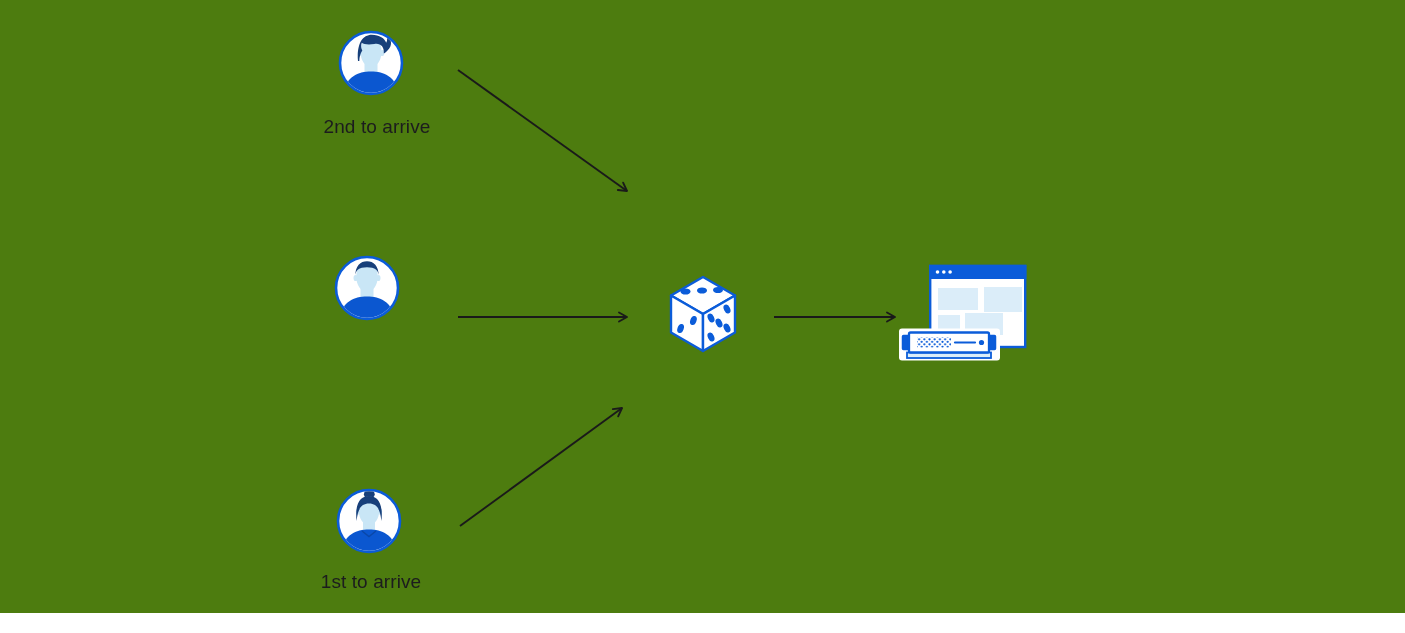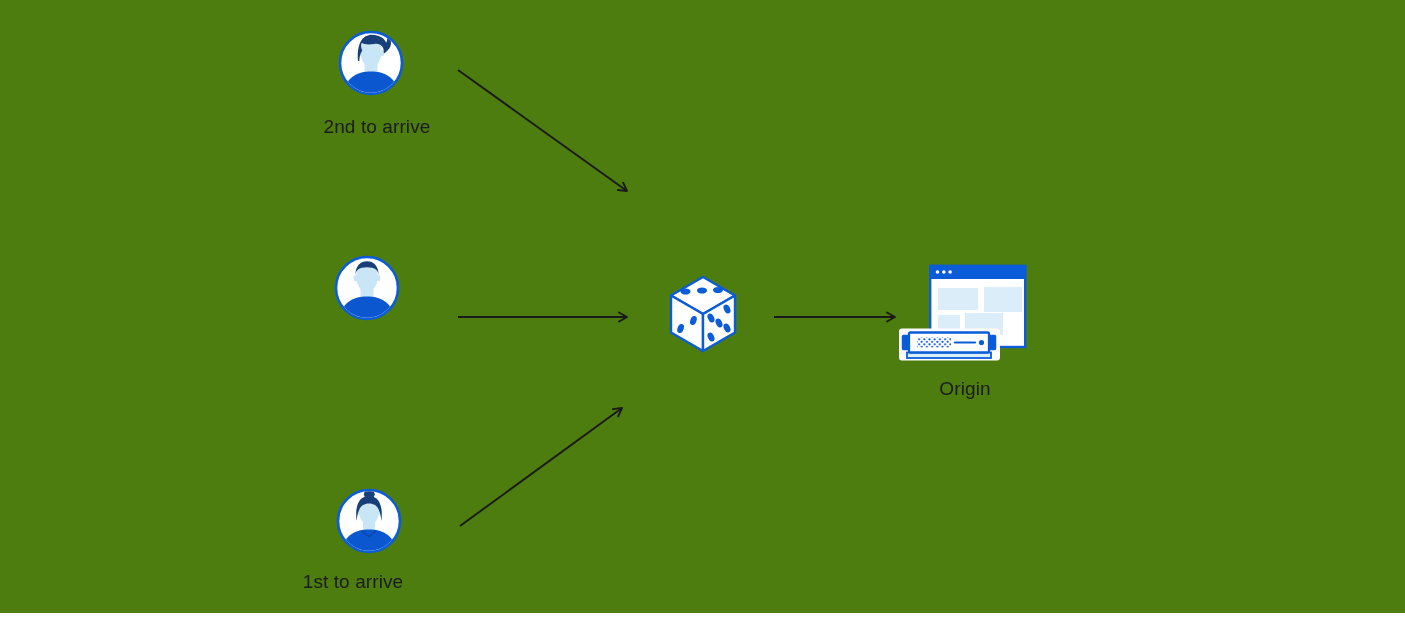--- a/index.html
+++ b/index.html
@@ -92,21 +92,21 @@
         <path d="M5,66 C7,47.5 19,41.5 33,41.5 C47,41.5 59,47.5 61,66 Z" fill="#0B57D0"></path>
         <path d="M26,43 L33,48.5 L40,43" fill="none" stroke="#0A47A8" stroke-width="1.4"></path>
         <ellipse cx="33.3" cy="6.2" rx="5.4" ry="4.6" fill="#173F7A"></ellipse>
         <ellipse cx="22" cy="23.5" rx="2.1" ry="3.1" fill="#C9E6F6"></ellipse>
         <ellipse cx="44" cy="23.5" rx="2.1" ry="3.1" fill="#C9E6F6"></ellipse>
         <path d="M22.7,22 C22.7,12.5 27.2,8.5 33,8.5 C38.8,8.5 43.3,12.5 43.3,22 C43.3,30.8 38.8,36.8 33,36.8 C27.2,36.8 22.7,30.8 22.7,22 Z" fill="#C9E6F6"></path>
         <path d="M20.6,33 C18.4,14 25.4,8 33,8 C40.6,8 47.6,14 45.4,33 C44.2,21 40.8,15.6 33,15.6 C25.2,15.6 21.8,21 20.6,33 Z" fill="#173F7A"></path>
       </g>
     </svg>
   </div>
-  <div class="node-label" style="left:263px;top:572px">1st to arrive</div>
+  <div class="node-label" style="left:281px;top:572px">1st to arrive</div>
 
   <div class="node" style="left:668px;top:275px">
     <svg width="70" height="78" viewBox="0 0 70 78">
       <g stroke="#0B5CD9" stroke-width="2.4" stroke-linejoin="round" fill="#ffffff">
         <path d="M35,2 L67,20.5 L35,39 L3,20.5 Z"></path>
         <path d="M3,20.5 L35,39 L35,76 L3,57.5 Z"></path>
         <path d="M35,39 L67,20.5 L67,57.5 L35,76 Z"></path>
       </g>
       <g fill="#0B5CD9">
         <ellipse cx="17.5" cy="16.5" rx="5" ry="3.1"></ellipse>
@@ -153,15 +153,14 @@
         <rect x="5.5" y="72.5" width="8" height="14" rx="1" fill="#0B5CD9" stroke="#0B5CD9" stroke-width="1.5"></rect>
         <rect x="90.5" y="72.5" width="8" height="14" rx="1" fill="#0B5CD9" stroke="#0B5CD9" stroke-width="1.5"></rect>
         <rect x="10" y="89.5" width="84" height="5.5" fill="#DBEDF9" stroke="#0B5CD9" stroke-width="1.8"></rect>
         <rect x="12" y="69.5" width="80" height="20" rx="1.5" fill="#ffffff" stroke="#0B5CD9" stroke-width="2.3"></rect>
         <rect x="20" y="74.5" width="34" height="10" fill="url(#srvdots)"></rect>
         <line x1="58" y1="79.5" x2="78" y2="79.5" stroke="#0B5CD9" stroke-width="2.2" stroke-linecap="round"></line>
         <circle cx="84.5" cy="79.5" r="2.6" fill="#0B5CD9"></circle>
       </g>
     </svg>
   </div>
-  <div class="node-label" style="left:875px;top:379px">Origin</div>
 
 </div>
 
 </body></html>

